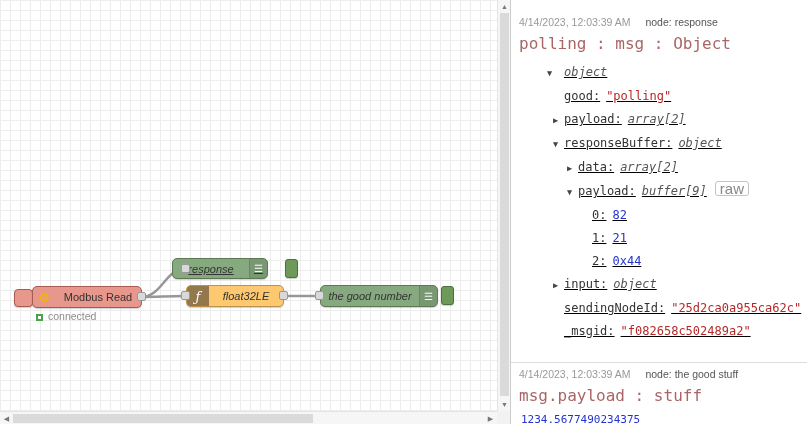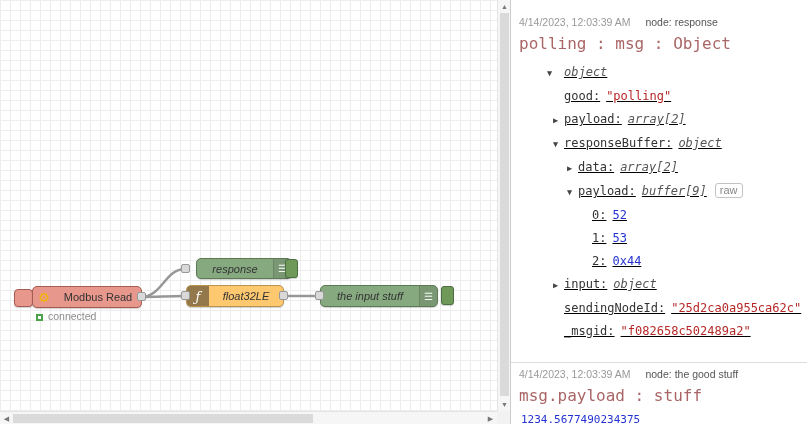--- a/index.html
+++ b/index.html
@@ -18,21 +18,21 @@
   #wires { position: absolute; left: 0; top: 0; }
 
   .node {
     position: absolute; height: 22px; border-radius: 5px;
     border: 1px solid rgba(0,0,0,0.35); display: flex; align-items: center;
     box-shadow: 0 1px 1px rgba(0,0,0,0.18); font-size: 11px; color: #333;
   }
   .node-modbus { left: 32px; top: 286px; width: 110px; background: #e7978c; border-color: #a65c51; }
   .node-junction { position:absolute; left: 14px; top: 289px; width: 19px; height: 18px; background: #e7978c; border: 1px solid #a65c51; border-radius: 4px; box-shadow: 0 1px 1px rgba(0,0,0,0.18); }
   .node-debug { background: #87a980; border-color: #5d7953; }
-  .node-response { left: 196px; top: 258px; width: 96px; height: 21px; }
+  .node-response { left: 172px; top: 258px; width: 96px; height: 21px; text-decoration: underline; }
   .node-good { left: 320px; top: 285px; width: 118px; }
   .node-func { left: 186px; top: 285px; width: 98px; background: #fdc870; border-color: #b9924e; }
 
   .icon-region { height: 100%; display: flex; align-items: center; justify-content: center; flex: 0 0 auto; }
   .modbus-icon { width: 22px; color: #f2b705; font-size: 13px; }
   .func-icon { width: 22px; background: rgba(60,55,45,0.55); border-radius: 4px 0 0 4px; color: #fff;
                font-family: "DejaVu Serif", serif; font-style: italic; font-size: 13px; }
   .debug-icon { width: 18px; background: rgba(0,0,0,0.10); border-left: 1px solid rgba(0,0,0,0.12);
                 border-radius: 0 4px 4px 0; color: #f4f7f2; font-size: 10px; }
   .node-label { flex: 1; text-align: center; white-space: nowrap; overflow: hidden; padding: 0 3px; }
@@ -79,21 +79,21 @@
   .tree { margin-top: 8px; font-family: "DejaVu Sans Mono", monospace; font-size: 12px; text-decoration: underline; }
   .trow { line-height: 23px; white-space: nowrap; }
   .lvl0 { padding-left: 30px; } .lvl1 { padding-left: 36px; }
   .lvl2 { padding-left: 50px; } .lvl3 { padding-left: 64px; }
   .arrow { display: inline-block; width: 11px; font-size: 8.5px; color: #444; cursor: pointer; }
   .tkey { color: #333; margin-right: 6px; }
   .vstr { color: #b72828; }
   .vnum { color: #2433d0; }
   .vtype { color: #555; font-style: italic; }
   .raw-btn { display: inline-block; border: 1px solid #c3c3c3; border-radius: 3px; background: #fff;
-             font-family: "Liberation Sans", sans-serif; font-size: 11px; color: #888;
+             font-family: "Liberation Sans", sans-serif; font-size: 15px; color: #888;
              padding: 0 4px; margin-left: 8px; line-height: 13px; vertical-align: 1px; cursor: pointer; }
   .big-val { font-family: "DejaVu Sans Mono", monospace; font-size: 11px; color: #2433d0;
              padding: 8px 0 2px 4px; }
 </style>
 </head>
 <body>
 
 <div id="page">
 
   <div id="canvas">
@@ -117,21 +117,21 @@
       <span class="icon-region debug-icon">☰</span>
     </div>
     <div class="toggle-btn toggle-response"></div>
 
     <div class="node node-func">
       <span class="icon-region func-icon">ƒ</span>
       <span class="node-label lbl-italic">float32LE</span>
     </div>
 
     <div class="node node-debug node-good">
-      <span class="node-label lbl-italic">the input stuff</span>
+      <span class="node-label lbl-italic">the good number</span>
       <span class="icon-region debug-icon">☰</span>
     </div>
     <div class="toggle-btn toggle-good"></div>
 
     <div class="port" style="left:137px; top:292px;"></div>
     <div class="port" style="left:181px; top:264px;"></div>
     <div class="port" style="left:181px; top:291px;"></div>
     <div class="port" style="left:279px; top:291px;"></div>
     <div class="port" style="left:315px; top:291px;"></div>
   </div>
@@ -171,24 +171,24 @@
         <div class="trow lvl1">
           <span class="arrow">▼</span><span class="tkey">responseBuffer:</span><span class="vtype">object</span>
         </div>
         <div class="trow lvl2">
           <span class="arrow">▶</span><span class="tkey">data:</span><span class="vtype">array[2]</span>
         </div>
         <div class="trow lvl2">
           <span class="arrow">▼</span><span class="tkey">payload:</span><span class="vtype">buffer[9]</span><span class="raw-btn">raw</span>
         </div>
         <div class="trow lvl3">
-          <span class="arrow"></span><span class="tkey">0:</span><span class="vnum">52</span>
+          <span class="arrow"></span><span class="tkey">0:</span><span class="vnum">82</span>
         </div>
         <div class="trow lvl3">
-          <span class="arrow"></span><span class="tkey">1:</span><span class="vnum">53</span>
+          <span class="arrow"></span><span class="tkey">1:</span><span class="vnum">21</span>
         </div>
         <div class="trow lvl3">
           <span class="arrow"></span><span class="tkey">2:</span><span class="vnum">0x44</span>
         </div>
         <div class="trow lvl1">
           <span class="arrow">▶</span><span class="tkey">input:</span><span class="vtype">object</span>
         </div>
         <div class="trow lvl1">
           <span class="arrow"></span><span class="tkey">sendingNodeId:</span><span class="vstr">"25d2ca0a955ca62c"</span>
         </div>

